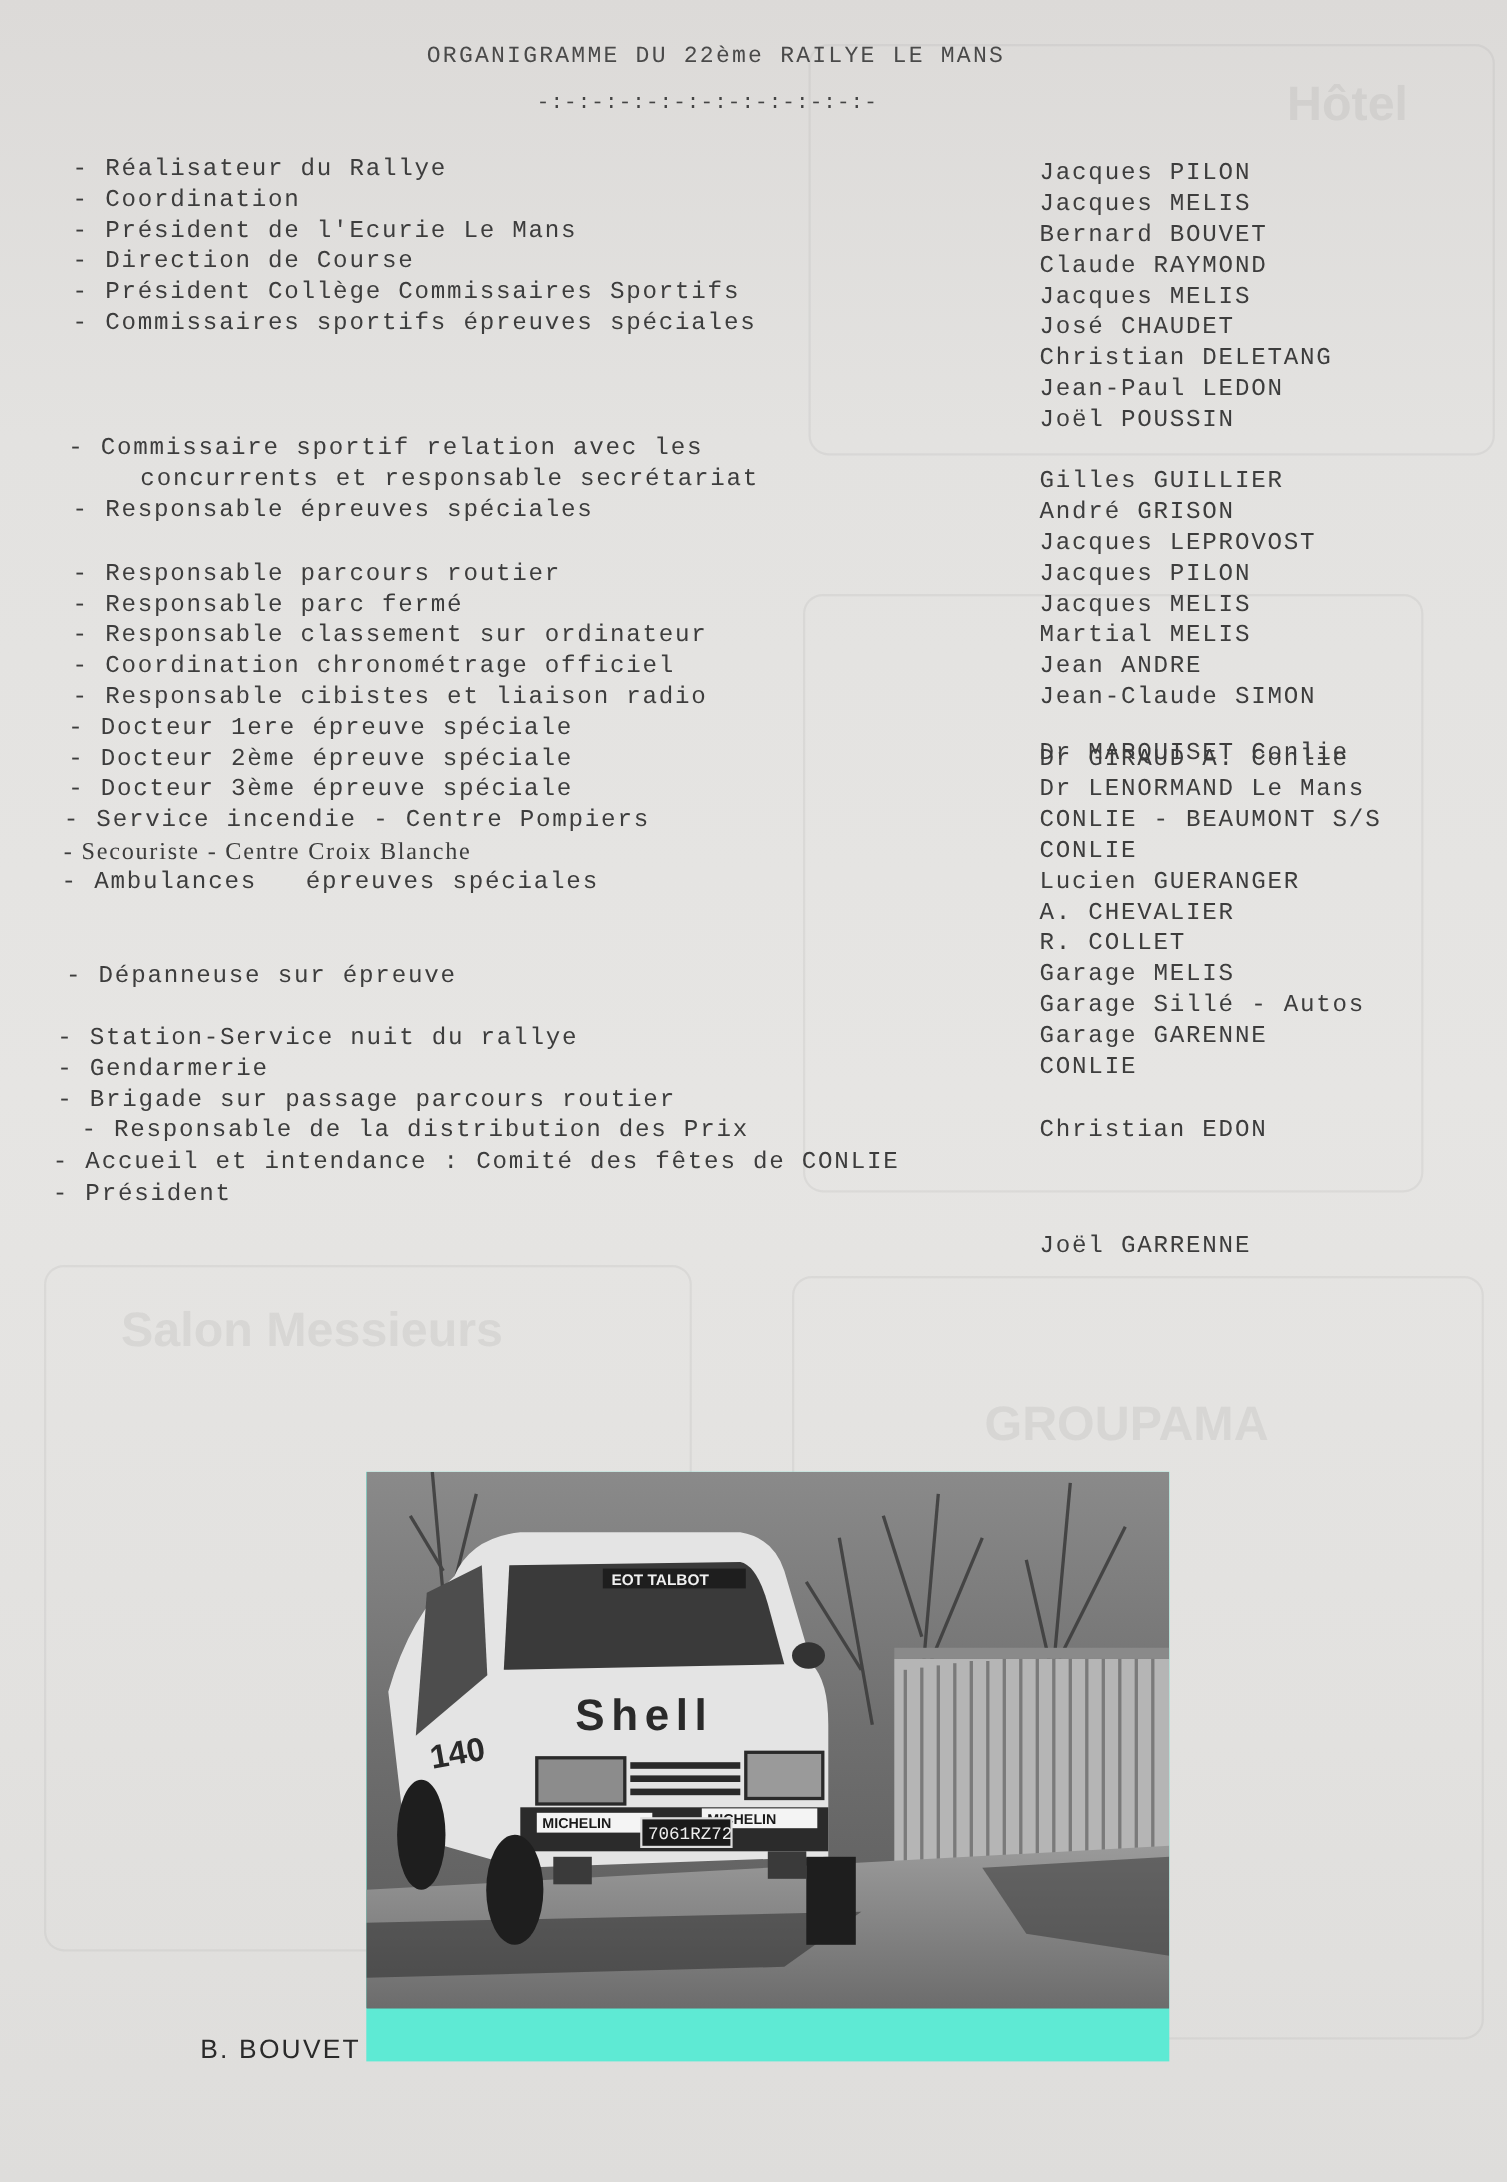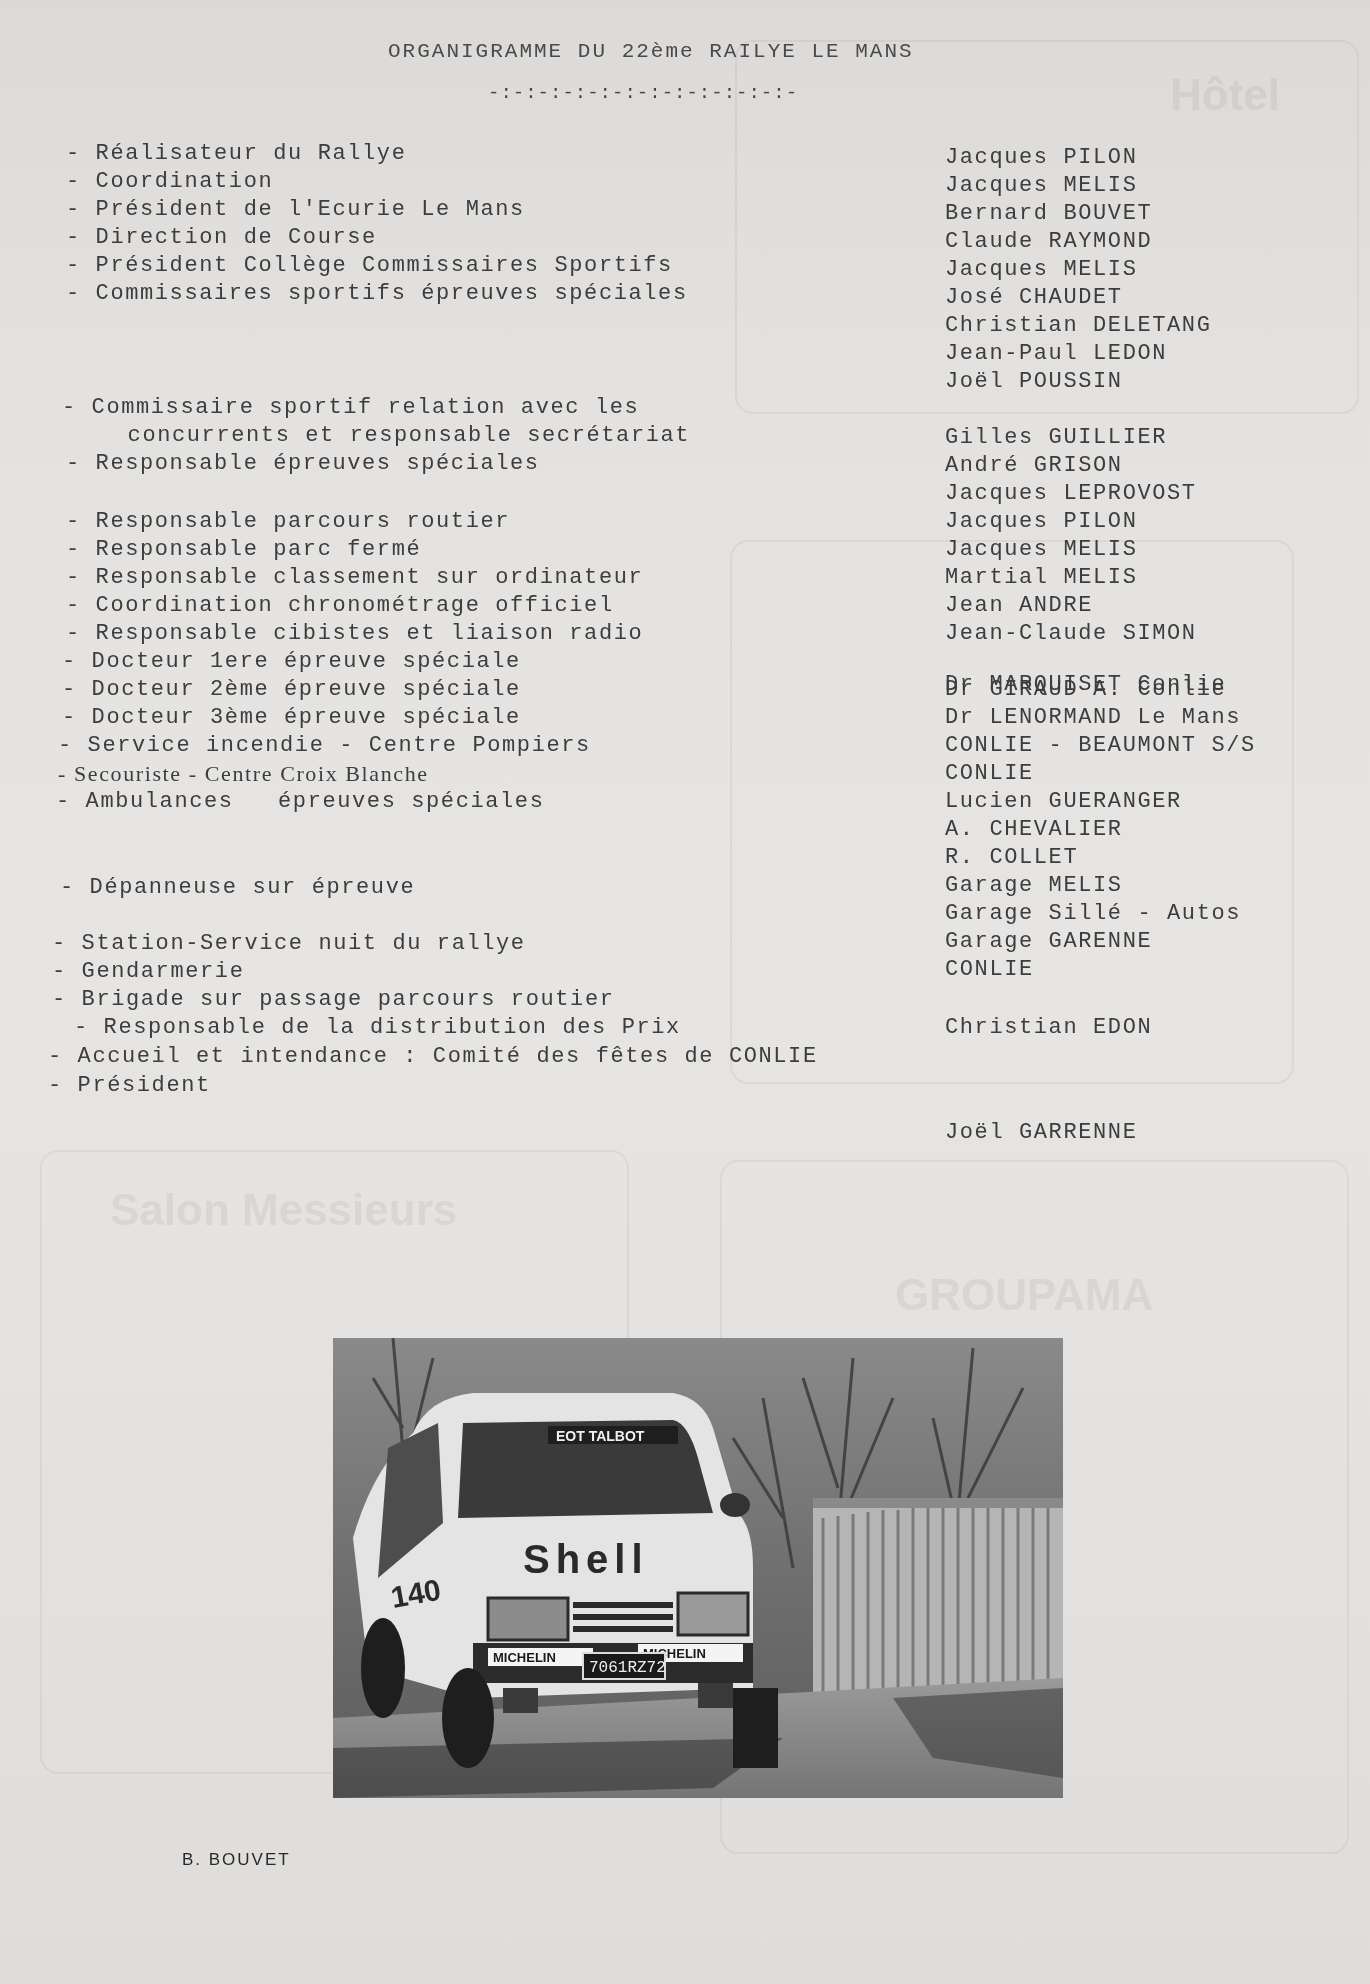--- a/index.html
+++ b/index.html
@@ -18,27 +18,27 @@
     .title-rule {
       position: absolute; left: 488px; top: 82px; font-size: 19px; letter-spacing: 1px;
       color: #444; white-space: pre;
     }
     .role, .name {
       position: absolute; font-size: 22px; letter-spacing: 1.6px; white-space: pre;
       color: #3d3d3d; line-height: 28px;
     }
     .name { left: 945px; }
     .photo {
-      position: absolute; left: 333px; top: 1338px; width: 730px; height: 460px;
-      background: #d946ef; overflow: hidden;
+      position: absolute; left: 333px; top: 1338px; width: 730px; height: 536px;
+      background: #5eead4; overflow: hidden;
     }
     .photo svg { display: block; }
     .caption {
       position: absolute; left: 182px; top: 1850px; font-family: "Liberation Sans", sans-serif;
-      font-size: 17px; letter-spacing: 2px; color: #2a2a2a;
+      font-size: 24px; letter-spacing: 2px; color: #2a2a2a;
     }
   </style>
 </head>
 <body>
 
 <div class="ghost" style="left:735px;top:40px;width:620px;height:370px;"></div>
 <div class="ghost" style="left:730px;top:540px;width:560px;height:540px;"></div>
 <div class="ghost" style="left:40px;top:1150px;width:585px;height:620px;"></div>
 <div class="ghost" style="left:720px;top:1160px;width:625px;height:690px;"></div>
 <div class="ghost-text" style="left:1170px;top:70px;font-size:44px;">Hôtel</div>

